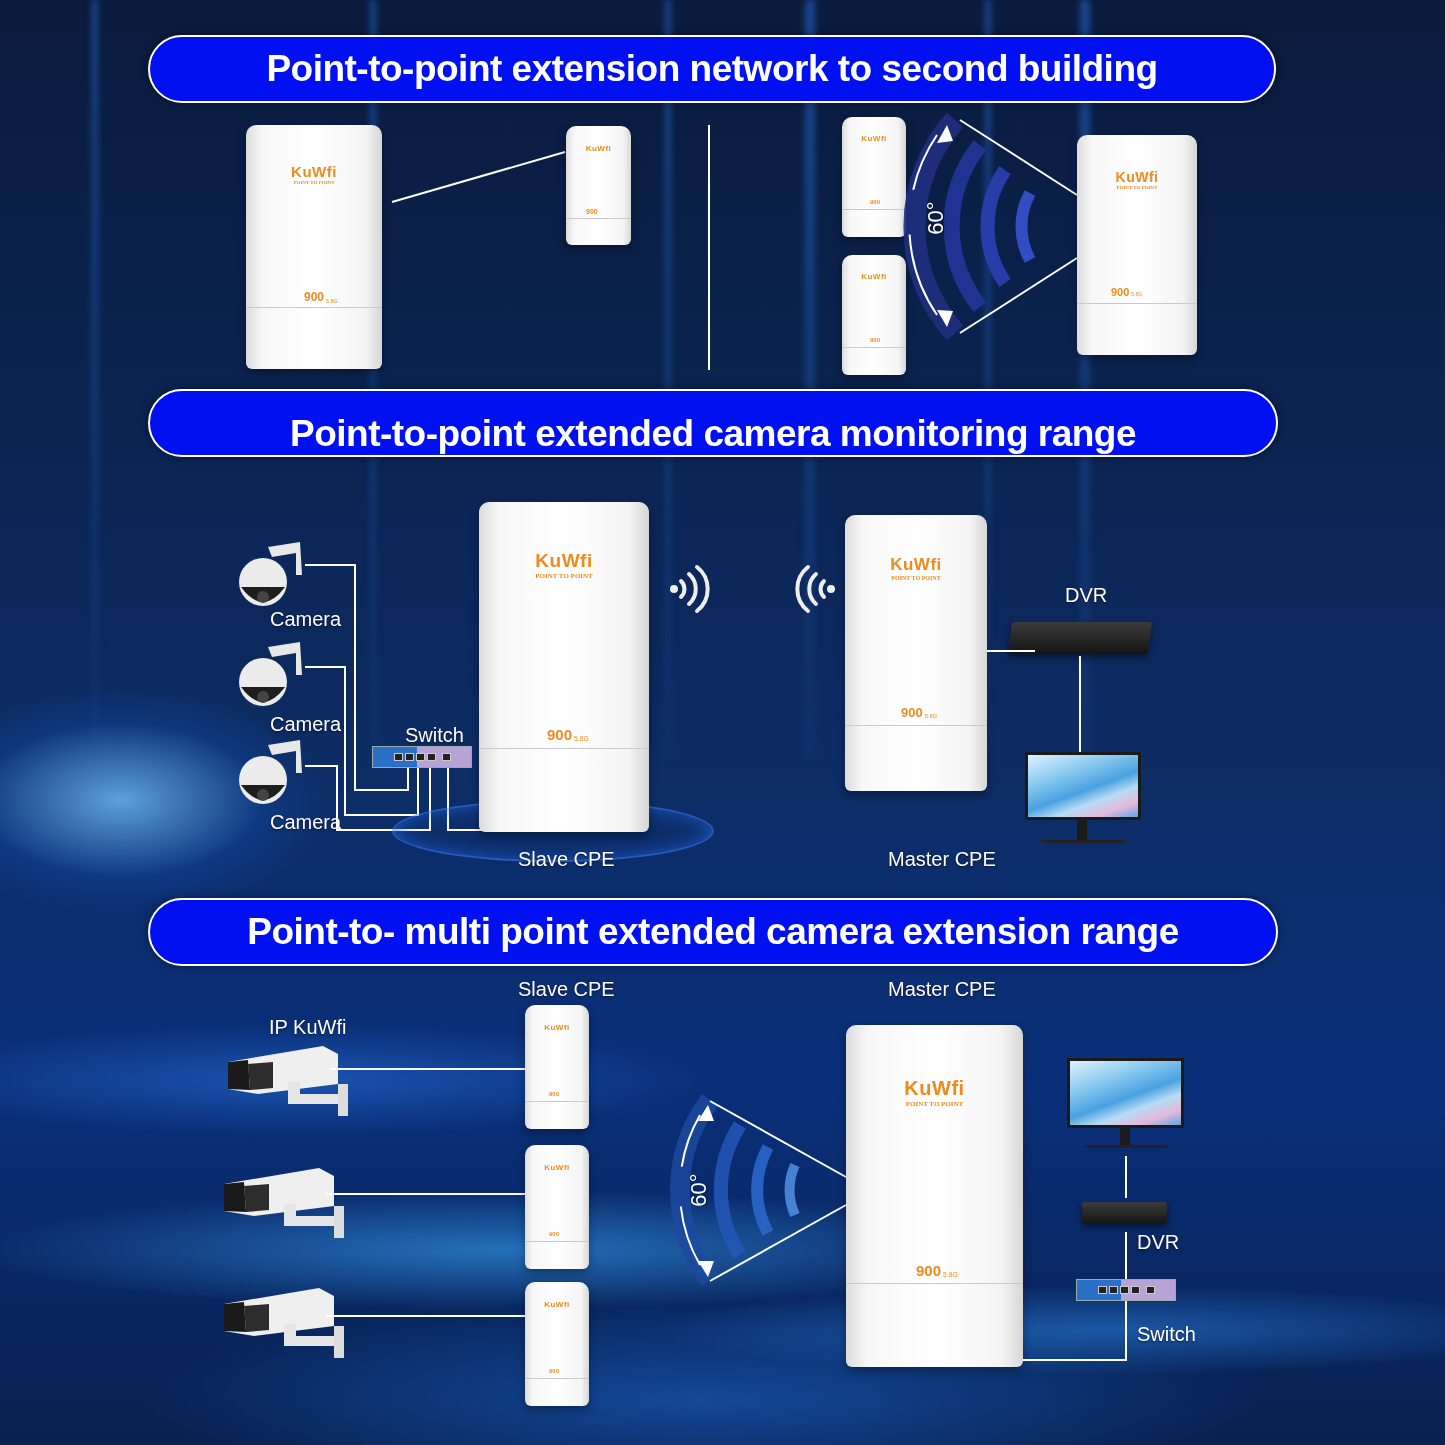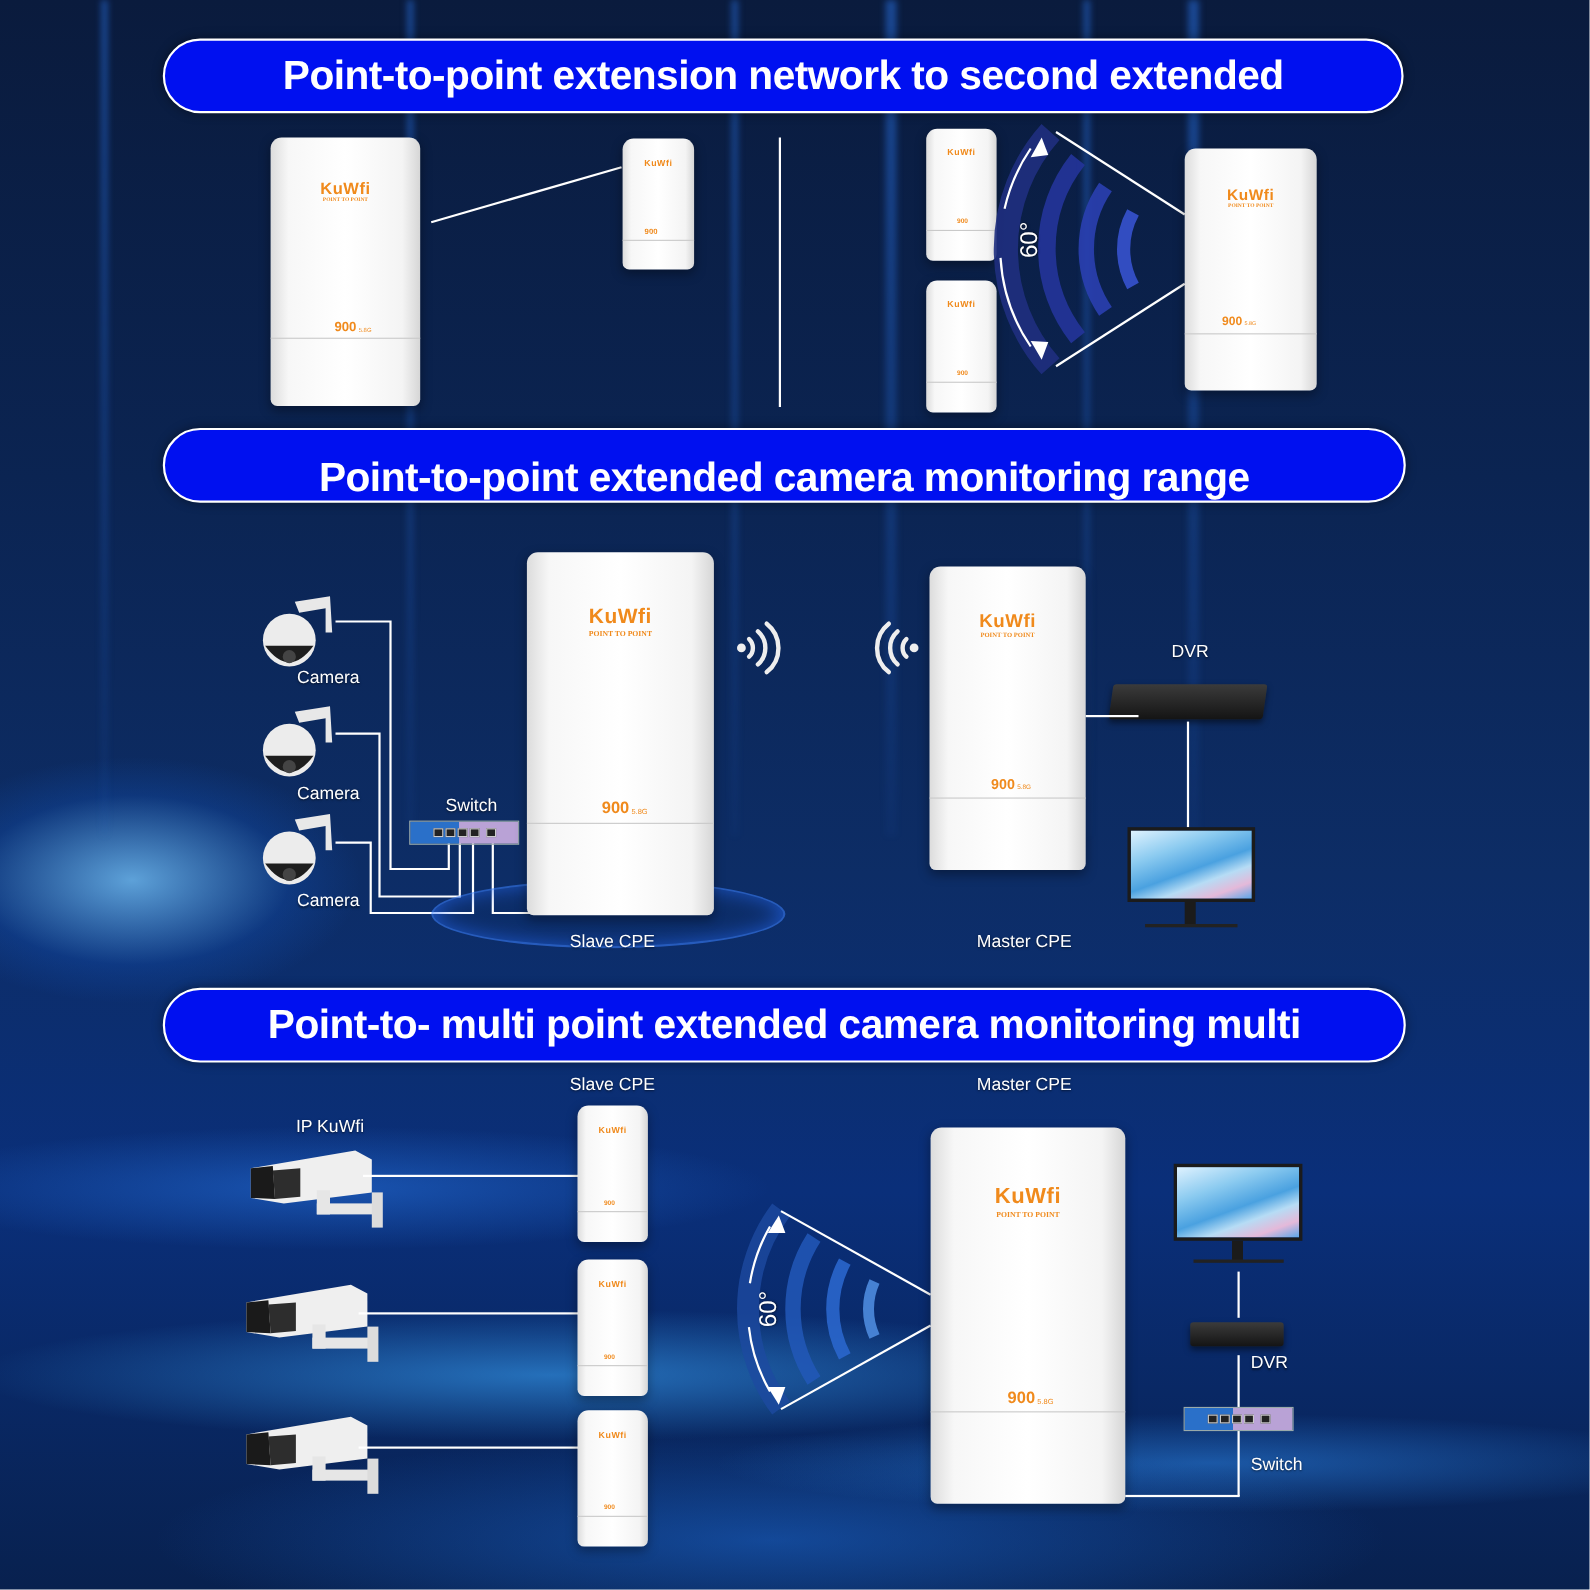--- a/index.html
+++ b/index.html
@@ -25,21 +25,21 @@
   .cpe {
     position:absolute; background:linear-gradient(90deg,#dcdcdc 0%,#f7f7f7 12%,#ffffff 50%,#f4f4f4 88%,#d6d6d6 100%);
     border-radius:10px 10px 6px 6px; box-shadow:0 4px 10px rgba(0,0,0,0.35);
     display:flex; flex-direction:column; align-items:center;
   }
   .cpe .brand { color:#f08a1c; font-weight:bold; letter-spacing:0.5px; }
   .cpe .sub { color:#f08a1c; font-family:"Liberation Serif", serif; font-weight:bold; }
   .cpe .speed { position:absolute; color:#f08a1c; font-weight:bold; display:flex; align-items:flex-end; }
   .cpe .speed small { font-size:0.45em; line-height:1; margin-left:2px; font-weight:normal; }
   .cpe .seam { position:absolute; left:0; right:0; height:1px; background:#c9c9c9; }
-  .label { position:absolute; color:#fff; font-size:16px; text-shadow:0 1px 2px rgba(0,0,0,0.6); }
+  .label { position:absolute; color:#fff; font-size:20px; text-shadow:0 1px 2px rgba(0,0,0,0.6); }
   .wire { position:absolute; background:#fff; }
   svg { position:absolute; overflow:visible; }
   .switch {
     position:absolute; width:98px; height:20px; border:1px solid #9aa;
     background:linear-gradient(90deg,#2a70c9 0 45%, #b9a2d6 45% 100%);
     display:flex; align-items:center; justify-content:center; gap:2px;
   }
   .switch .port { width:7px; height:6px; background:#222; border:1px solid #ccc; }
   .dvr { position:absolute; background:linear-gradient(180deg,#3b3b3b,#141414); border-radius:3px; box-shadow:0 3px 6px rgba(0,0,0,0.5); }
   .monitor { position:absolute; }
@@ -52,21 +52,21 @@
 <body>
 
 <div class="vstripe" style="left:92px;"></div>
 <div class="vstripe" style="left:370px;"></div>
 <div class="vstripe" style="left:665px;"></div>
 <div class="vstripe" style="left:805px; width:10px;"></div>
 <div class="vstripe" style="left:985px;"></div>
 <div class="vstripe" style="left:1080px; width:10px;"></div>
 
 <div class="banner" style="top:35px;">
-  <span>Point-to-point extension network to second extended</span>
+  <span>Point-to-point extension network to second building</span>
 </div>
 
 <div class="cpe" style="left:246px; top:125px; width:136px; height:244px;">
   <div class="brand" style="font-size:15px; margin-top:38px;">KuWfi</div>
   <div class="sub" style="font-size:5px;">POINT TO POINT</div>
   <div class="speed" style="font-size:12px; left:58px; top:165px;">
       <span>900</span>
       <small>5.8G</small>
     </div>
   <div class="seam" style="top:182px;"></div>
@@ -206,21 +206,21 @@
 <div class="dvr" style="left:1010px; top:622px; width:140px; height:32px; transform:skewX(-8deg);"></div>
 <div class="wire" style="left:987px; top:650px; width:48px; height:2px;"></div>
 <div class="wire" style="left:1079px; top:656px; width:2px; height:96px;"></div>
 <div class="monitor" style="left:1025px; top:752px; width:116px; height:92px;">
   <div class="screen" style="height:62px;"></div>
   <div class="neck" style="left:52px; top:68px; width:10px; height:20px;"></div>
   <div class="base" style="left:16px; top:88px; width:84px;"></div>
 </div>
 
 <div class="banner" style="top:898px; width:1126px;">
-  <span>Point-to- multi point extended camera monitoring multi</span>
+  <span>Point-to- multi point extended camera extension range</span>
 </div>
 
 <div class="label" style="left:518px; top:978px;">Slave CPE</div>
 <div class="label" style="left:888px; top:978px;">Master CPE</div>
 <div class="label" style="left:269px; top:1016px;">IP KuWfi</div>
 
 <svg style="left:228px; top:1044px;" width="125" height="75">
   <polygon points="0,18 95,2 110,10 110,40 30,50 0,45" fill="#efefef"></polygon>
   <polygon points="0,18 20,16 22,46 0,45" fill="#1a1a1a"></polygon>
   <polygon points="20,20 45,18 45,44 22,46" fill="#2d2d2d"></polygon>

